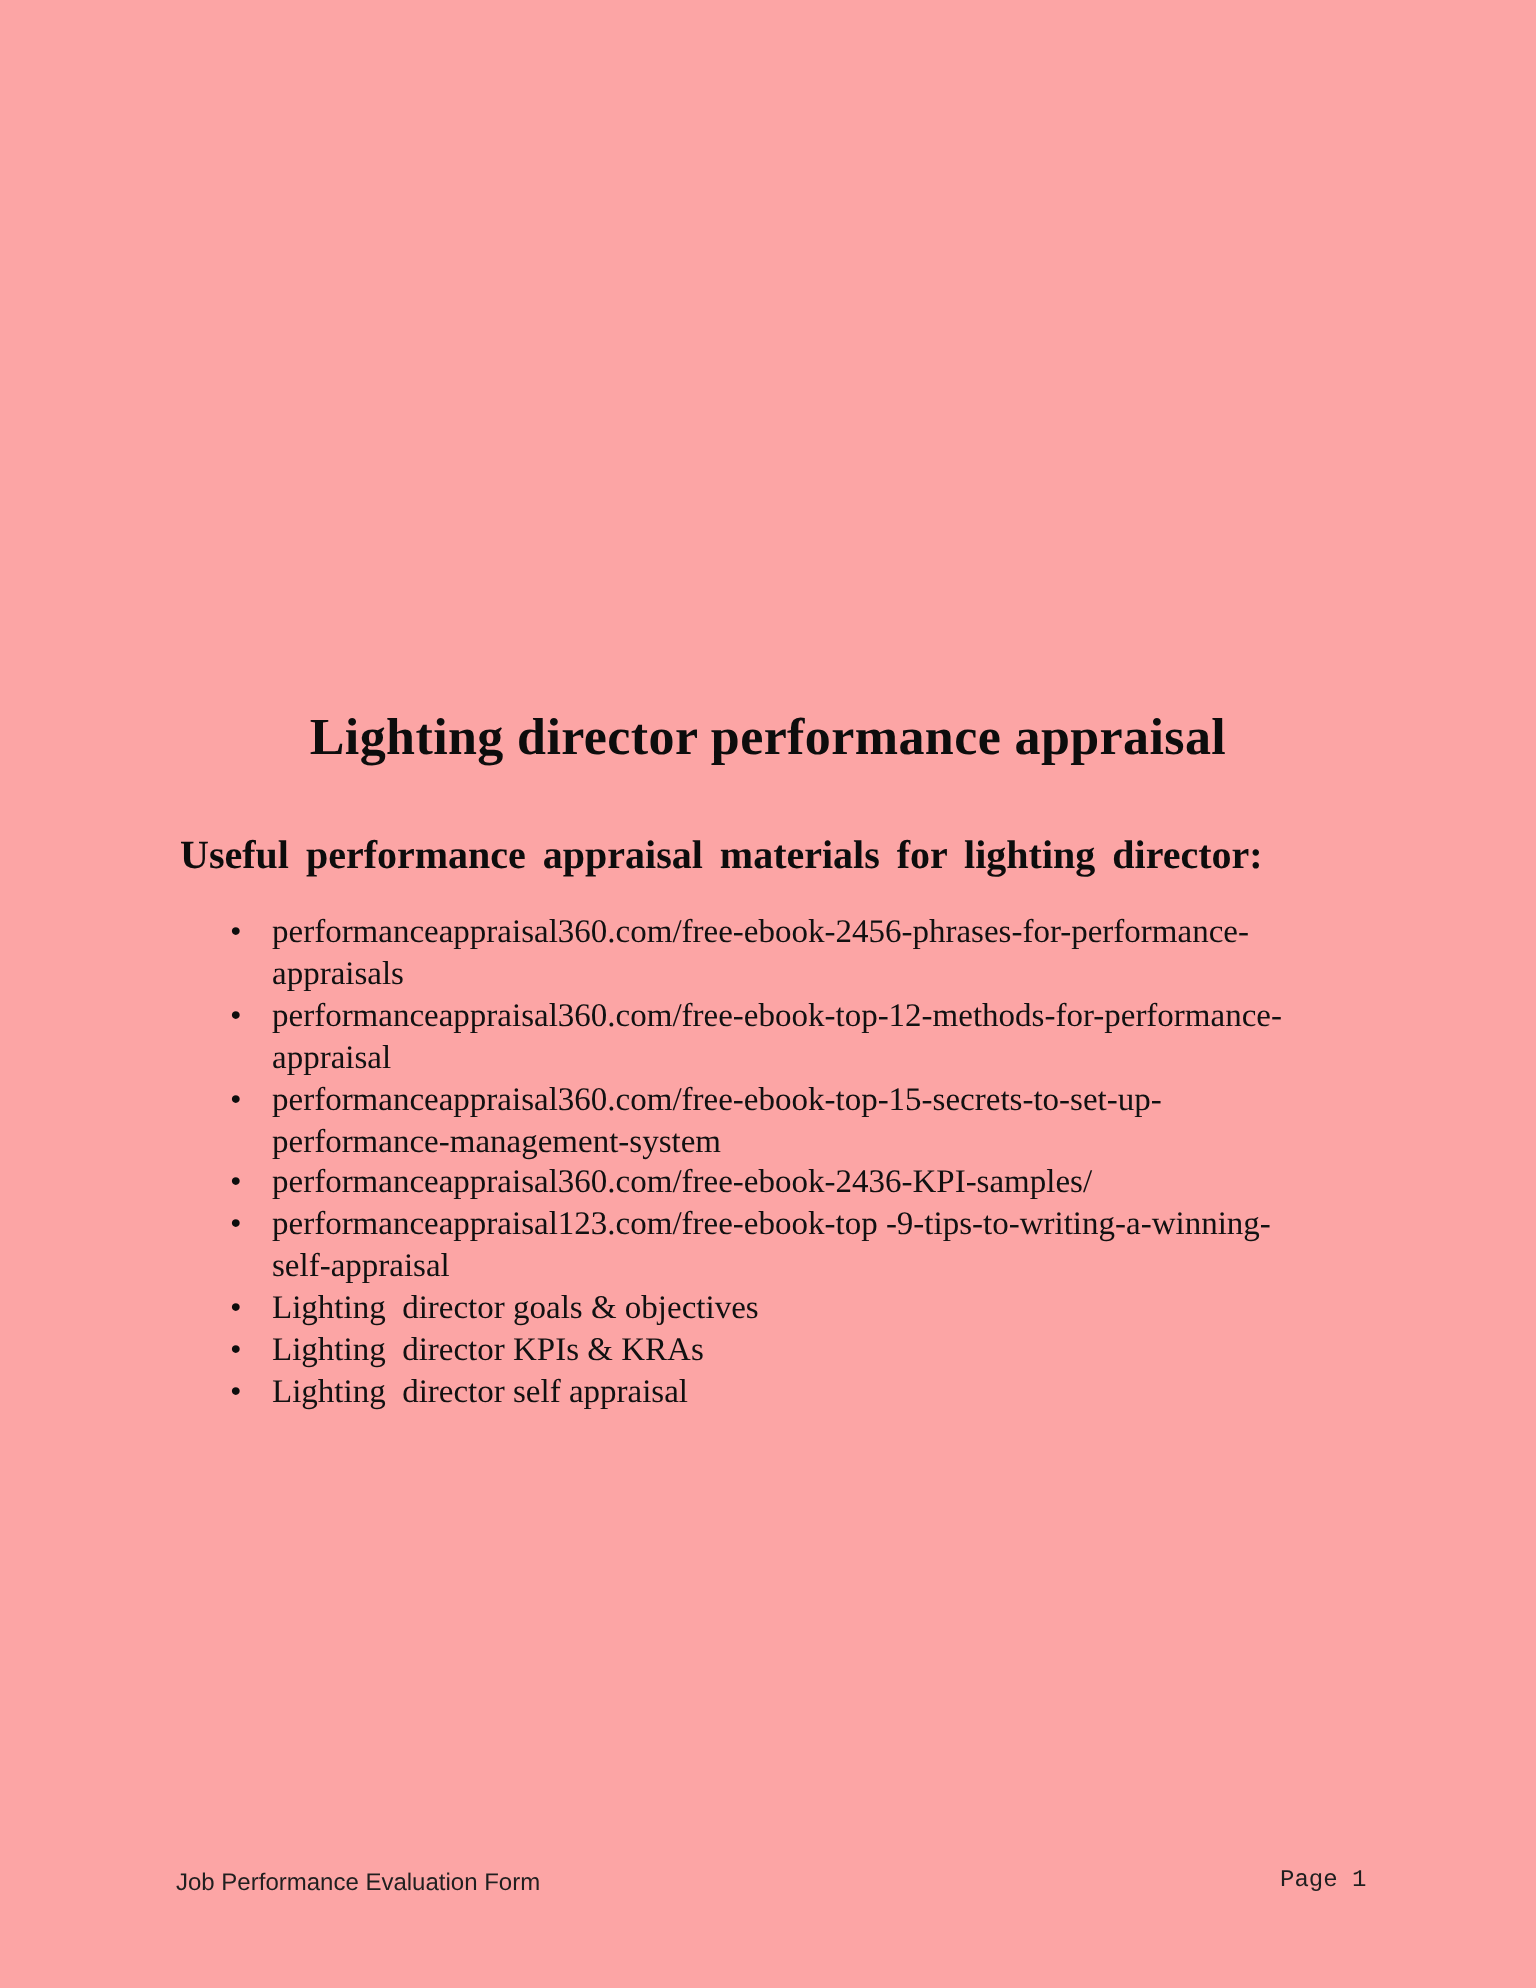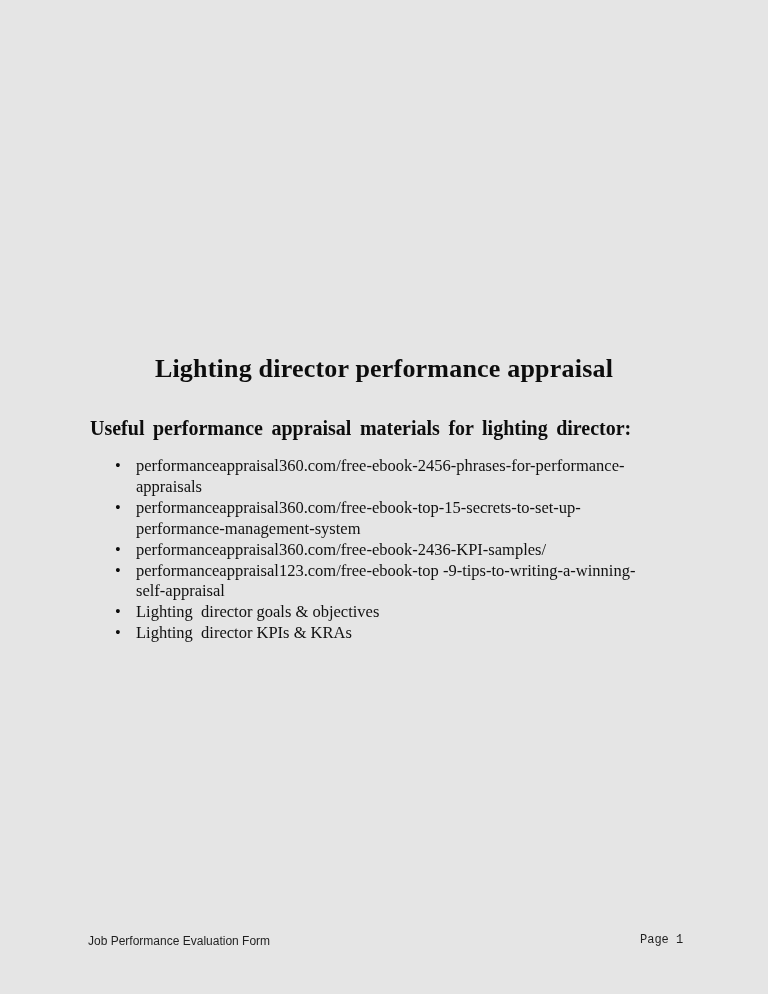--- a/index.html
+++ b/index.html
@@ -4,21 +4,21 @@
 <style>
   html, body {
     margin: 0;
     padding: 0;
     background: #ffffff;
   }
   .page {
     position: relative;
     width: 768px;
     height: 994px;
-    background: #e5e5e5;
+    background: #fca5a5;
     font-family: "Liberation Serif", serif;
     color: #111111;
     overflow: hidden;
   }
   .doc-title {
     position: absolute;
     top: 354px;
     left: 0;
     width: 100%;
     text-align: center;
@@ -85,24 +85,26 @@
 <body>
 
 <div class="page">
 
   <div class="doc-title">Lighting director performance appraisal</div>
 
   <div class="doc-heading">Useful performance appraisal materials for lighting director:</div>
 
   <ul class="doc-list" id="doc-list">
       <li><span class="list-line">performanceappraisal360.com/free-ebook-2456-phrases-for-performance-</span><br><span class="list-line">appraisals</span></li>
+      <li><span class="list-line">performanceappraisal360.com/free-ebook-top-12-methods-for-performance-</span><br><span class="list-line">appraisal</span></li>
       <li><span class="list-line">performanceappraisal360.com/free-ebook-top-15-secrets-to-set-up-</span><br><span class="list-line">performance-management-system</span></li>
       <li><span class="list-line">performanceappraisal360.com/free-ebook-2436-KPI-samples/</span></li>
       <li><span class="list-line">performanceappraisal123.com/free-ebook-top -9-tips-to-writing-a-winning-</span><br><span class="list-line">self-appraisal</span></li>
       <li><span class="list-line">Lighting  director goals &amp; objectives</span></li>
       <li><span class="list-line">Lighting  director KPIs &amp; KRAs</span></li>
+      <li><span class="list-line">Lighting  director self appraisal</span></li>
     </ul>
 
   <div class="footer-left">Job Performance Evaluation Form</div>
 
   <div class="footer-right">Page 1</div>
 
 </div>
 
 </body></html>

